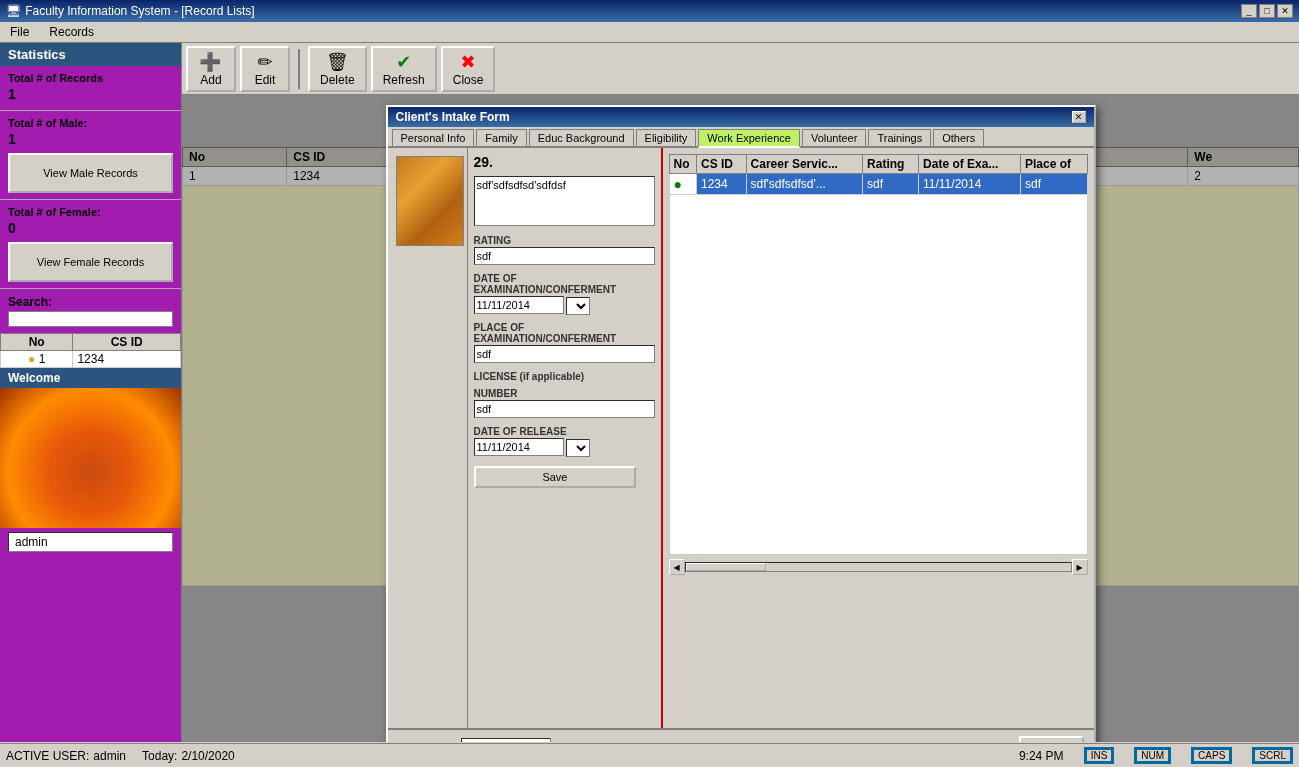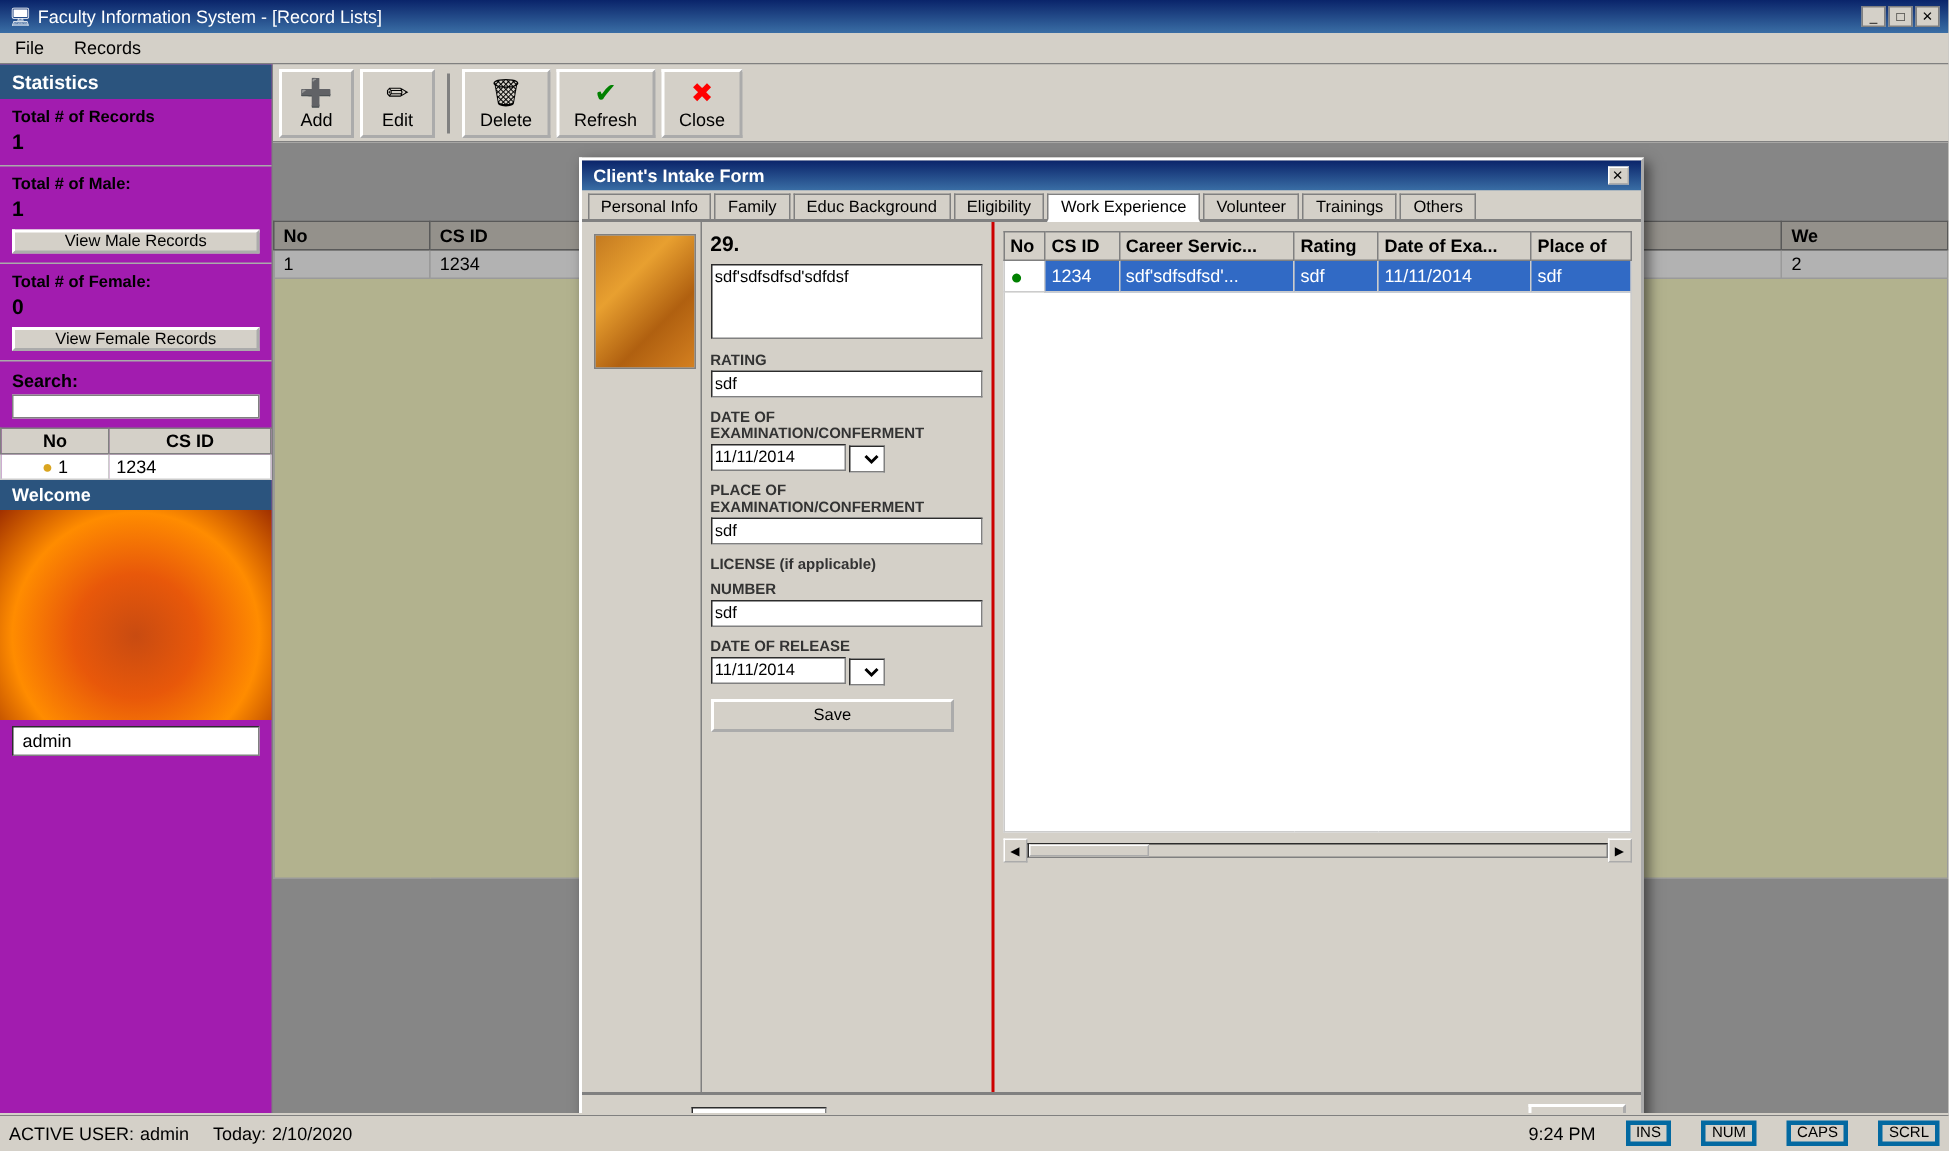--- a/index.html
+++ b/index.html
@@ -50,21 +50,21 @@
       padding: 4px 8px;
       font-weight: bold;
       font-size: 13px;
     }
     .stat-section { padding: 6px 8px; border-bottom: 1px solid #aaa; }
     .stat-label { font-weight: bold; font-size: 11px; color: #000; }
     .stat-value { font-size: 14px; font-weight: bold; color: #000; margin: 2px 0; }
     .stat-btn {
       background: #d4d0c8;
       border: 2px outset #ffffff;
-      padding: 0 8px;
+      padding: 12px 8px;
       cursor: pointer;
       font-size: 11px;
       width: 100%;
       text-align: center;
       margin-top: 4px;
     }
 
     .search-section { padding: 6px 8px; }
     .search-label { font-weight: bold; font-size: 12px; text-align: center; }
     .search-input { width: 100%; border: 1px solid #808080; background: white; padding: 1px 3px; font-size: 11px; margin-top: 2px; }
@@ -179,21 +179,21 @@
     }
     .tab {
       padding: 2px 8px;
       border: 1px solid #808080;
       border-bottom: none;
       cursor: pointer;
       background: #d4d0c8;
       font-size: 11px;
     }
     .tab.active {
-      background: #ffffff;
+      background: #bef264;
       border-bottom: 2px solid white;
       margin-bottom: -2px;
       z-index: 1;
     }
 
     
     .dialog-body {
       display: flex;
       height: 580px;
     }

